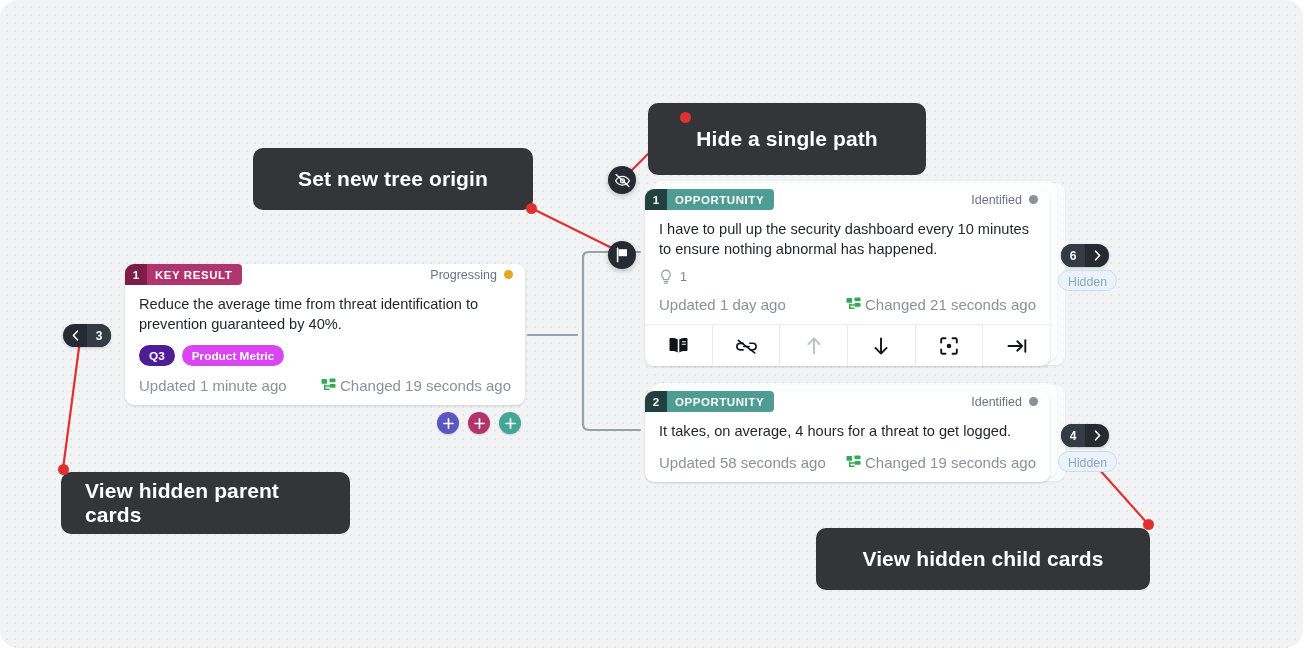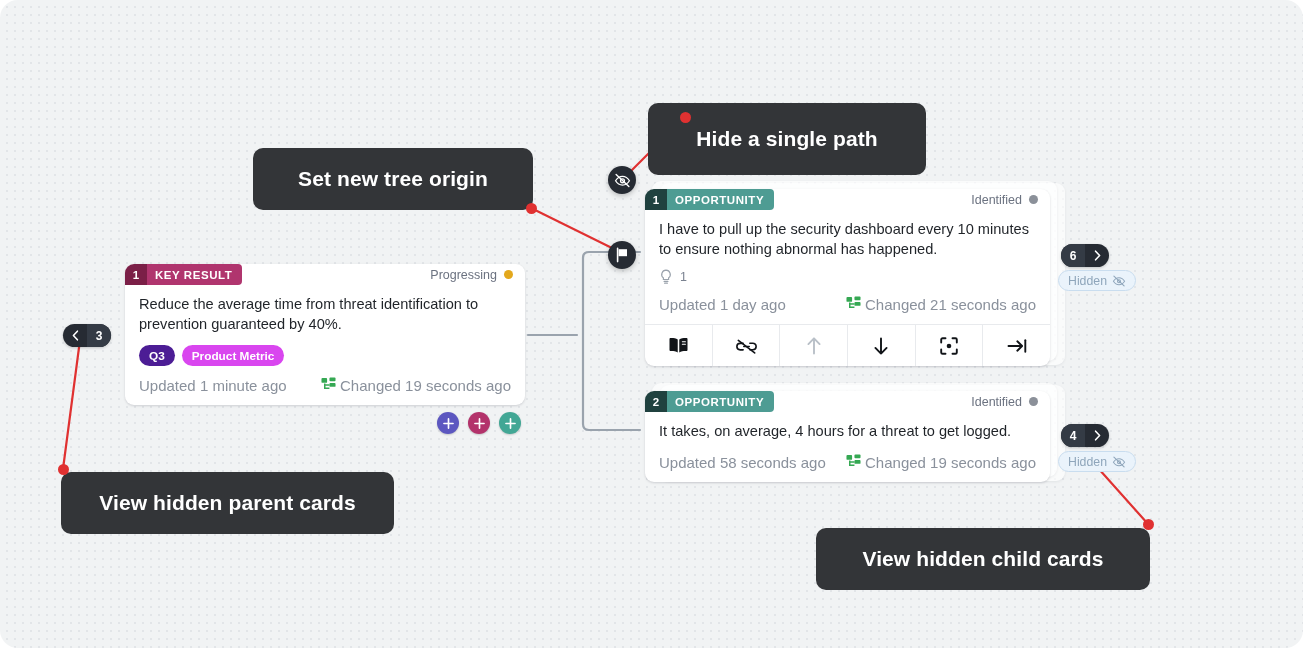--- a/index.html
+++ b/index.html
@@ -78,21 +78,21 @@
     display: flex; align-items: center; gap: 7px;
     padding: 10px 14px 0 14px;
     font-size: 12.5px; color: #7a8290;
   }
 
   .meta-row {
     display: flex; align-items: center; justify-content: space-between;
     padding: 11px 14px 11px 14px;
     font-size: 15px; color: #8a919c;
   }
-  .meta-right { display: flex; align-items: flex-start; gap: 4px; }
+  .meta-right { display: flex; align-items: center; gap: 4px; }
 
   .action-bar { display: flex; border-top: 1px solid #e8eaed; }
   .action-btn {
     flex: 1 1 0;
     height: 41px;
     display: flex; align-items: center; justify-content: center;
     border-right: 1px solid #e8eaed;
     cursor: pointer;
   }
   .action-btn:last-child { border-right: none; }
@@ -135,20 +135,21 @@
   }
   .count-pill .seg.alt { background: #343b45; }
 
   .hidden-pill {
     position: absolute;
     height: 21px; padding: 4px 9px; border-radius: 11px;
     background: #eaf3fb; border: 1px solid #c9ddef;
     display: flex; align-items: center; gap: 5px;
     color: #8fa6bb; font-size: 12.3px;
     z-index: 6;
+    flex-direction: column;
   }
 
   
   .tooltip {
     position: absolute;
     background: #333538;
     color: #ffffff;
     border-radius: 10px;
     font-size: 21px; font-weight: 700;
     display: flex; align-items: center; justify-content: center;
@@ -408,21 +409,21 @@
   <div class="tooltip" style="left:648px; top:55px; width:278px; height:72px;margin-top:48px;">
     <span>Hide a single path</span>
   </div>
   <div class="pointer-dot" style="left:680px; top:112px;"></div>
 
   <div class="tooltip" style="left:253px; top:148px; width:280px; height:62px;">
     <span>Set new tree origin</span>
   </div>
   <div class="pointer-dot" style="left:526px; top:203px;"></div>
 
-  <div class="tooltip" style="left:61px; top:472px; width:333px; height:62px;">
+  <div class="tooltip" style="left:61px; top:472px; width:289px; height:62px;">
     <span>View hidden parent cards</span>
   </div>
   <div class="pointer-dot" style="left:58px; top:464px;"></div>
 
   <div class="tooltip" style="left:816px; top:528px; width:334px; height:62px;">
     <span>View hidden child cards</span>
   </div>
   <div class="pointer-dot" style="left:1143px; top:519px;"></div>
 
 </div>

